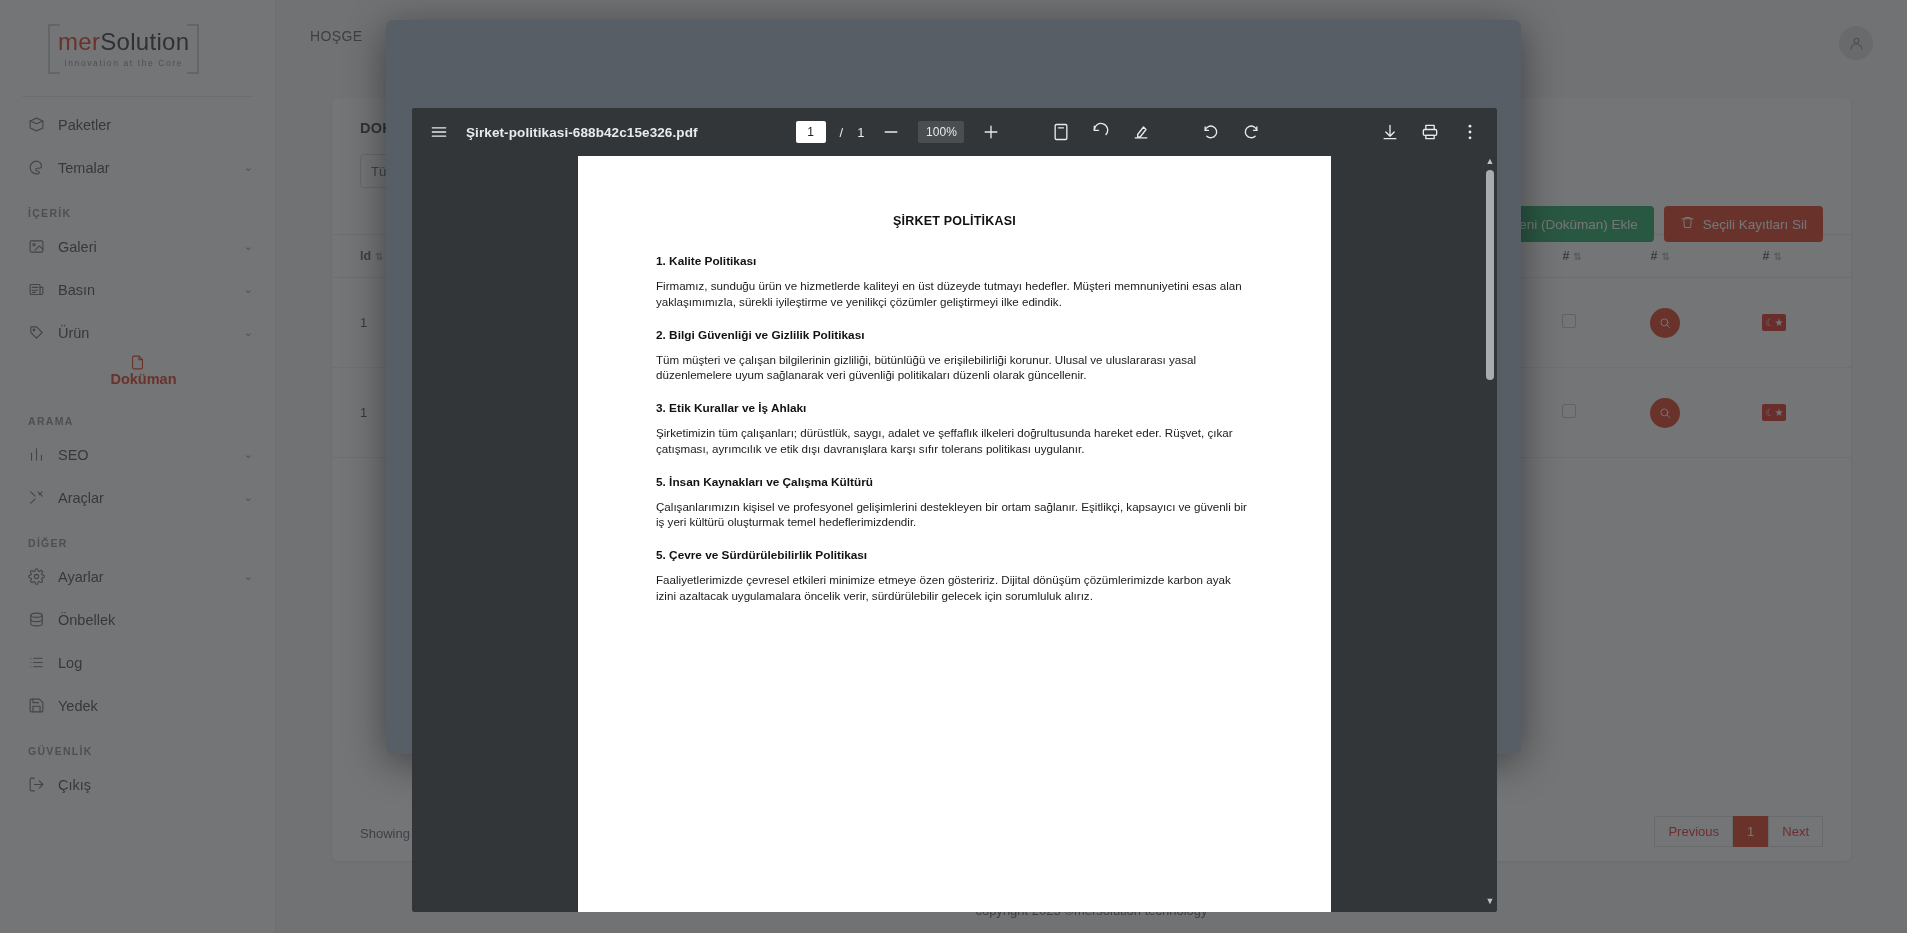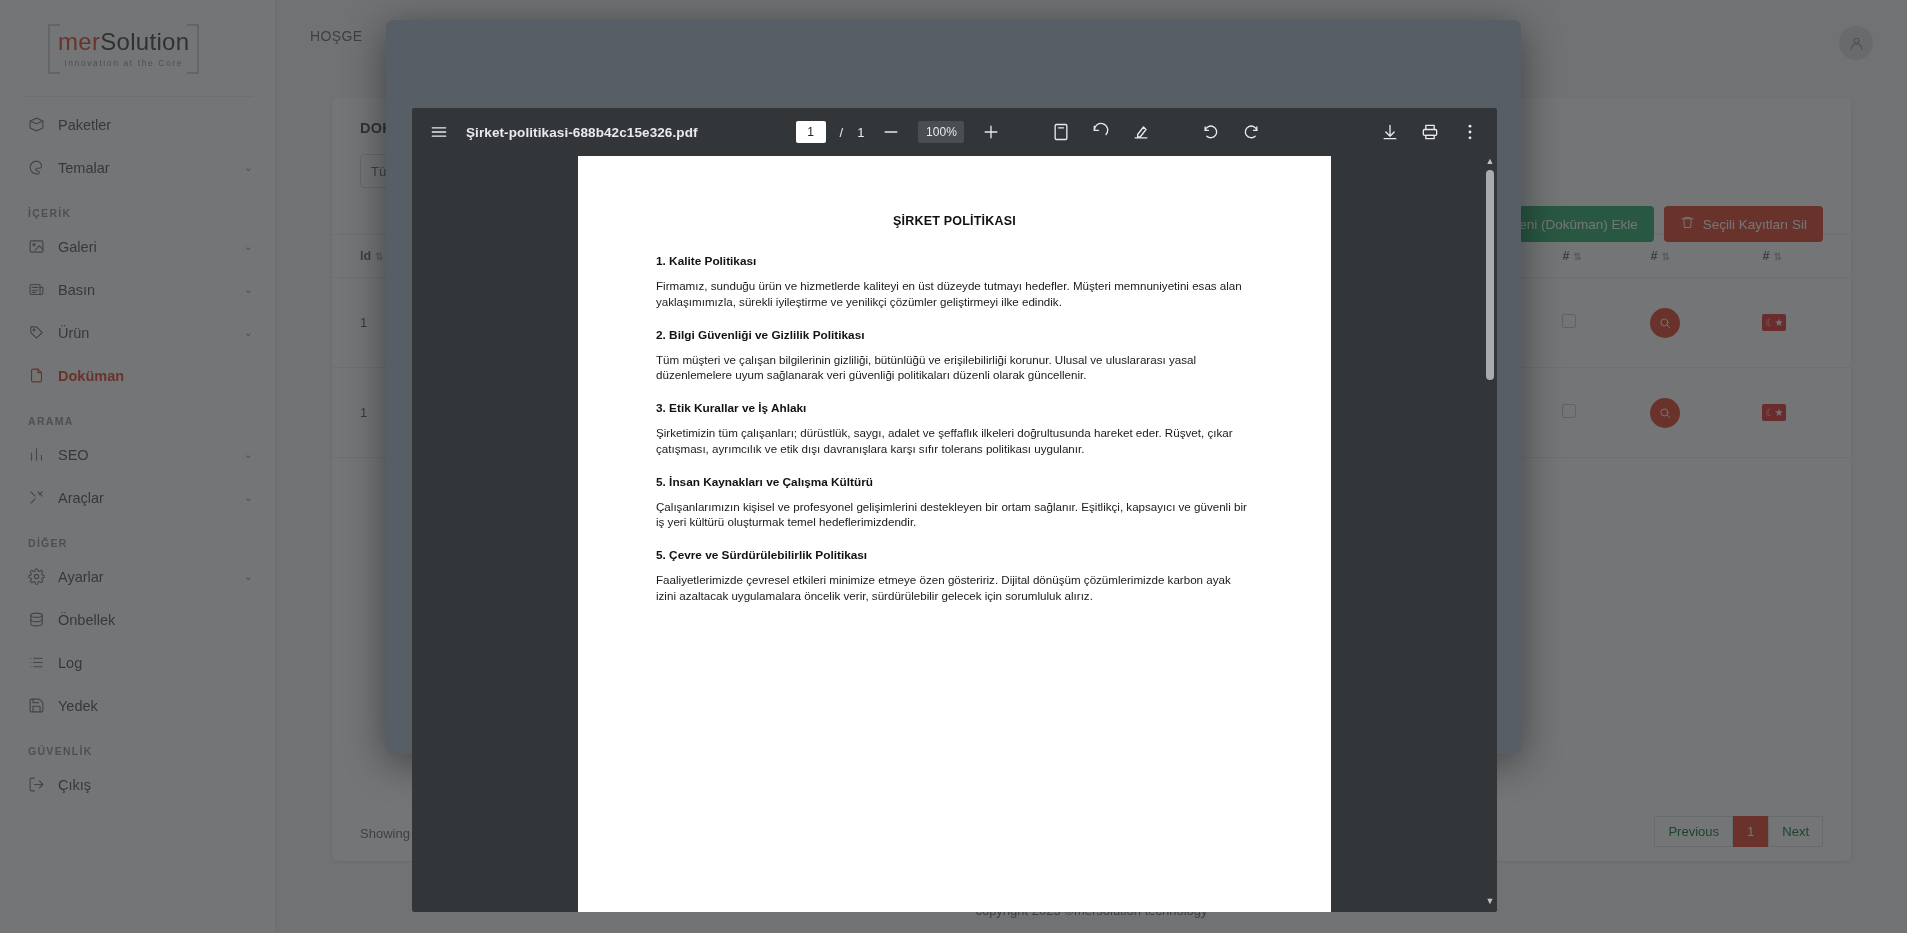--- a/index.html
+++ b/index.html
@@ -40,21 +40,21 @@
     font-size: 10.5px; letter-spacing: 1.3px; color:#9b9b9b; font-weight:700;
     padding: 18px 0 6px 28px; text-transform: uppercase;
   }
   .sb-item {
     display:flex; align-items:center; height: 43px; padding: 0 22px 0 28px;
     color:#5b6167; font-size:14.5px; cursor:pointer; position:relative;
   }
   .sb-item .sb-ico { width:24px; display:flex; align-items:center; color:#7b8187; }
   .sb-item .sb-label { flex:1; padding-left:6px; }
   .sb-item .sb-chev { color:#9aa0a6; font-size:11px; }
-  .sb-item.active { color:#e2533b; font-weight:600; }
+  .sb-item.active { color:#e2533b; font-weight:600;flex-direction:column; }
   .sb-item.active .sb-ico { color:#e2533b; }
 
   svg.ic { width:17px; height:17px; stroke:currentColor; fill:none; stroke-width:1.6; stroke-linecap:round; stroke-linejoin:round; }
 
   
   .main {
     position:absolute; left:276px; top:0; right:0; height:933px;
     background:#f6f6f6;
   }
   .topbar { height:72px; display:flex; align-items:center; padding: 0 34px; }
@@ -102,21 +102,21 @@
     display:flex; align-items:center; justify-content:center;
   }
   .flag {
     width:24px; height:17px; background:#e2433c; border-radius:2px; color:#fff;
     display:flex; align-items:center; justify-content:center; font-size:10px;
   }
   .footer-note { position:absolute; left:28px; bottom:20px; font-size:13px; color:#6d737a; }
   .footer-note b { color:#3c4248; }
   .pager { position:absolute; right:28px; bottom:14px; display:flex; }
   .pager div {
-    border:1px solid #e2e2e2; padding: 7px 13px; font-size:13px; color:#15803d; background:#fff;
+    border:1px solid #e2e2e2; padding: 7px 13px; font-size:13px; color:#ef4444; background:#fff;
   }
   .pager div.cur { background:#e2533b; color:#fff; border-color:#e2533b; }
   .copyright {
     position:absolute; left:0; right:0; bottom:0; height:46px; display:flex;
     align-items:center; justify-content:center; font-size:13px; color:#6d737a;
   }
 
   
   .overlay {
     position:absolute; inset:0; background: rgba(30,32,36,.62);

